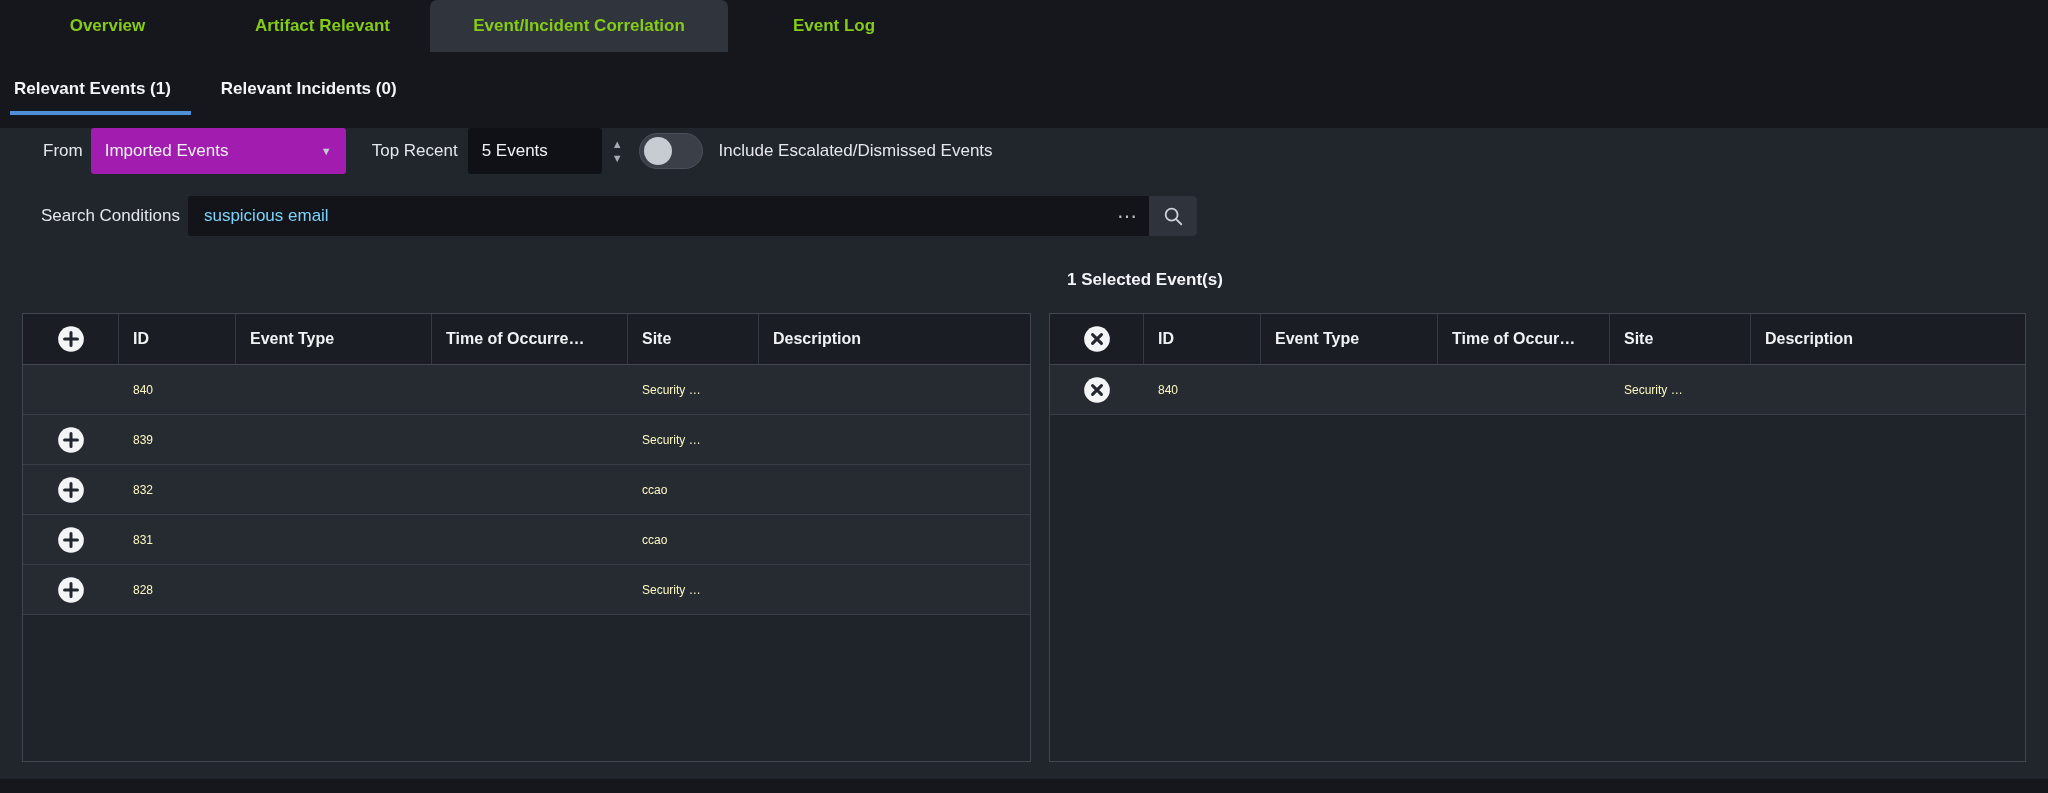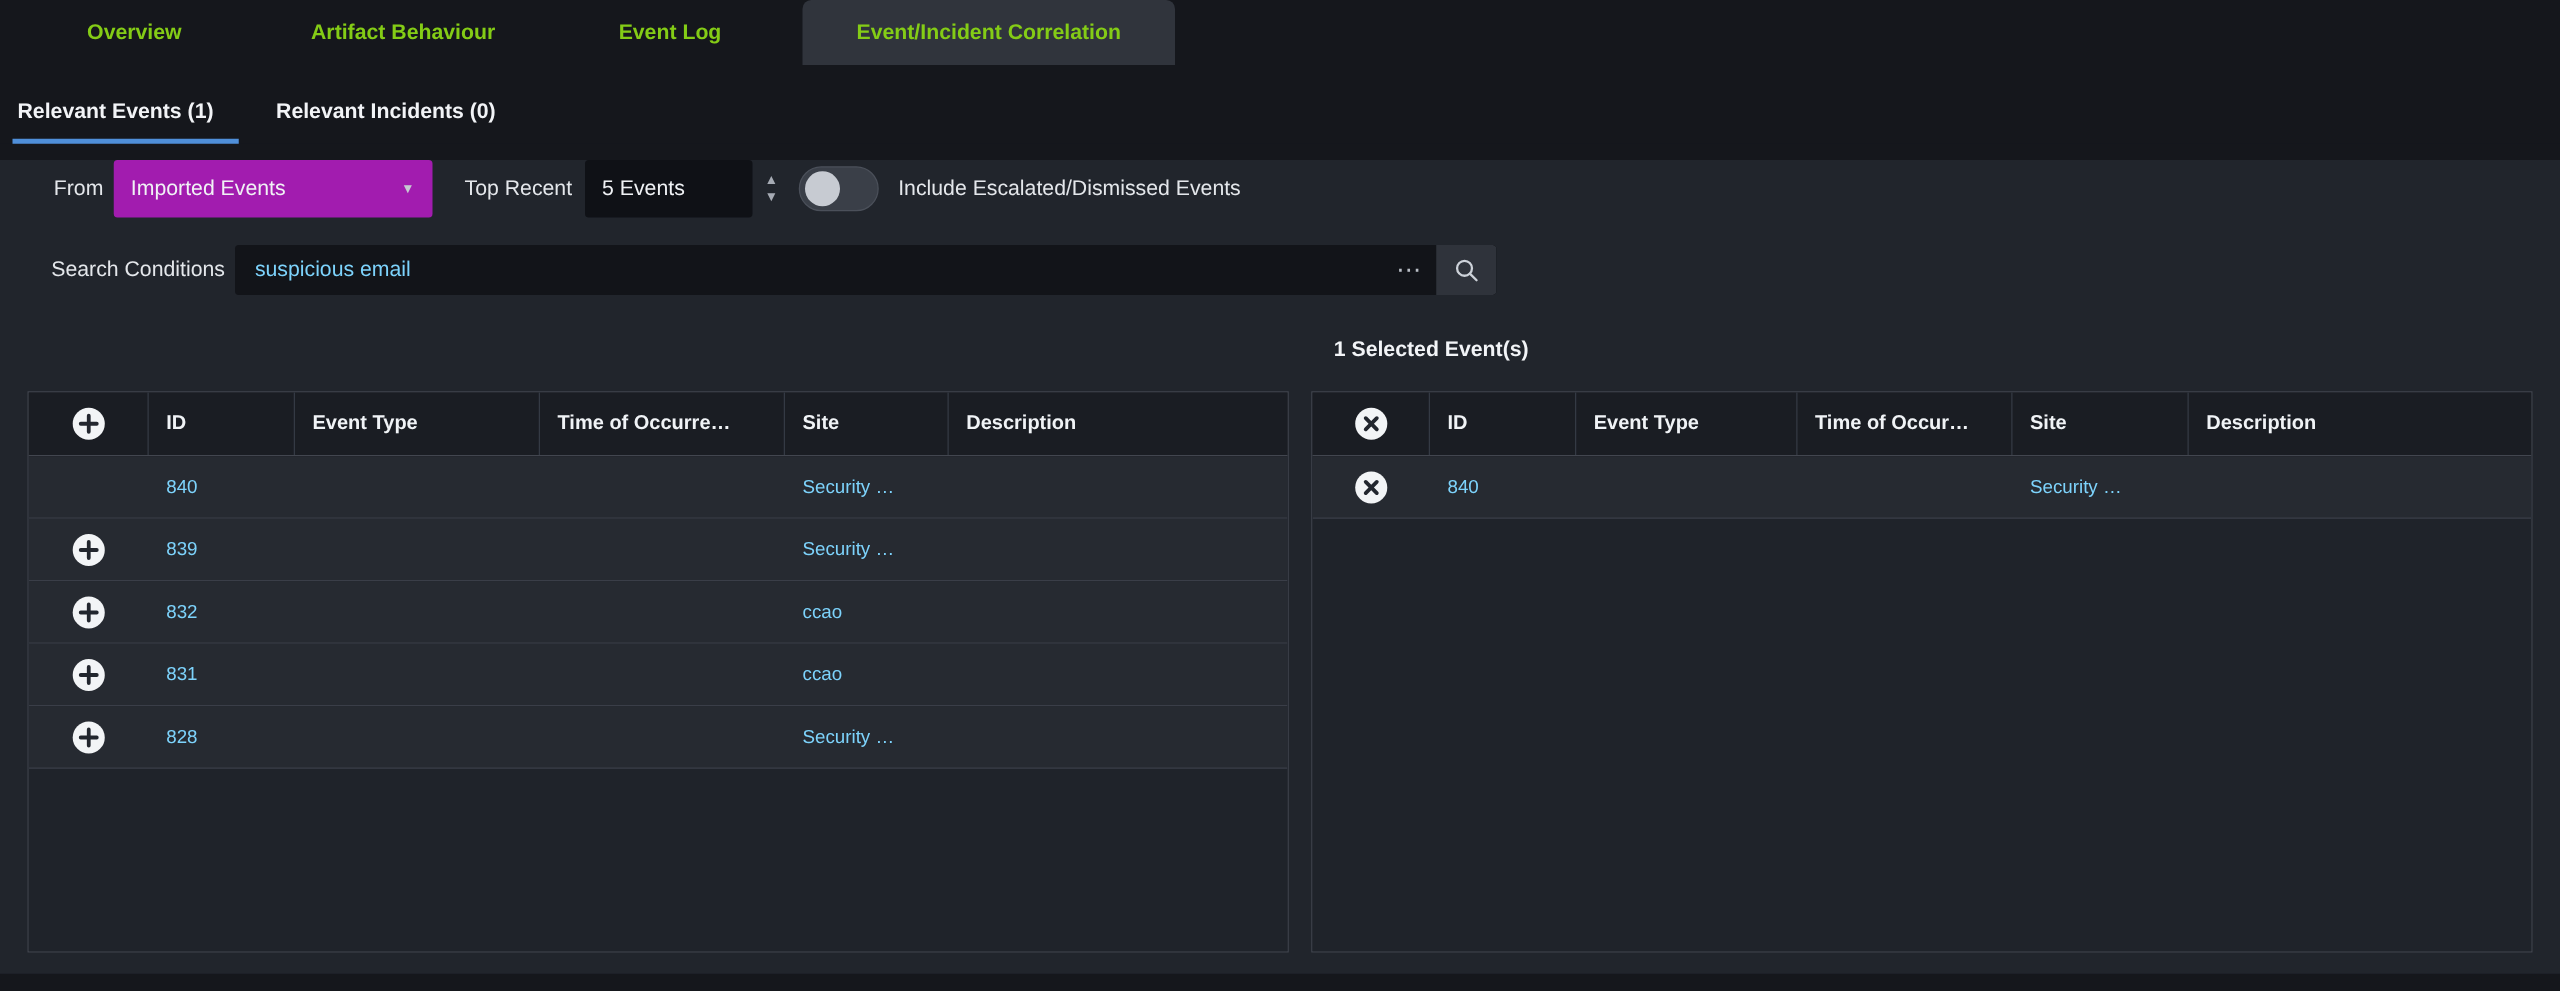--- a/index.html
+++ b/index.html
@@ -87,34 +87,34 @@
   .table-right { flex: 1; }
   .thead { height: 51px; background: #1a1d23; border-bottom: 1px solid #42464f; flex: none; text-align: center; }
   .table-left .thead, .table-left .trow { display: grid; grid-template-columns: 96px 117px 196px 196px 131px 1fr; }
   .table-right .thead, .table-right .trow { display: grid; grid-template-columns: 94px 117px 177px 172px 141px 1fr; }
   .thead .cell { border-right: 1px solid #343a44; }
   .thead .cell:last-child { border-right: none; }
   .cell { display: flex; align-items: center; padding: 0 14px; overflow: hidden; white-space: nowrap; }
   .cell-icon { justify-content: center; padding: 0; }
   .th { font-size: 16px; font-weight: 700; color: #f0f3f6; }
   .tbody { flex: 1; overflow: hidden; background: #1f232a; }
-  .trow { height: 50px; background: #262a31; border-bottom: 1px solid #3a3e48; font-size: 15px; color: #7dd3fc; cursor: default; }
+  .trow { height: 50px; background: #262a31; border-bottom: 1px solid #3a3e48; font-size: 12px; color: #fef9c3; cursor: default; }
   .trow .cell { cursor: default; }
   .icon-btn { cursor: pointer; display: block; }
 </style>
 </head>
 <body>
 
 <div class="app">
 
   <div class="top-tabs">
     <div class="top-tab w1">Overview</div>
-    <div class="top-tab w2">Artifact Behaviour</div>
+    <div class="top-tab w2">Artifact Relevant</div>
+    <div class="top-tab w3 active">Event/Incident Correlation</div>
     <div class="top-tab w4">Event Log</div>
-    <div class="top-tab w3 active">Event/Incident Correlation</div>
   </div>
 
   <div class="sub-tabs">
     <div class="sub-tab active">Relevant Events (1)</div>
     <div class="sub-tab">Relevant Incidents (0)</div>
   </div>
 
   <div class="panel">
 
     <div class="filter-row">

